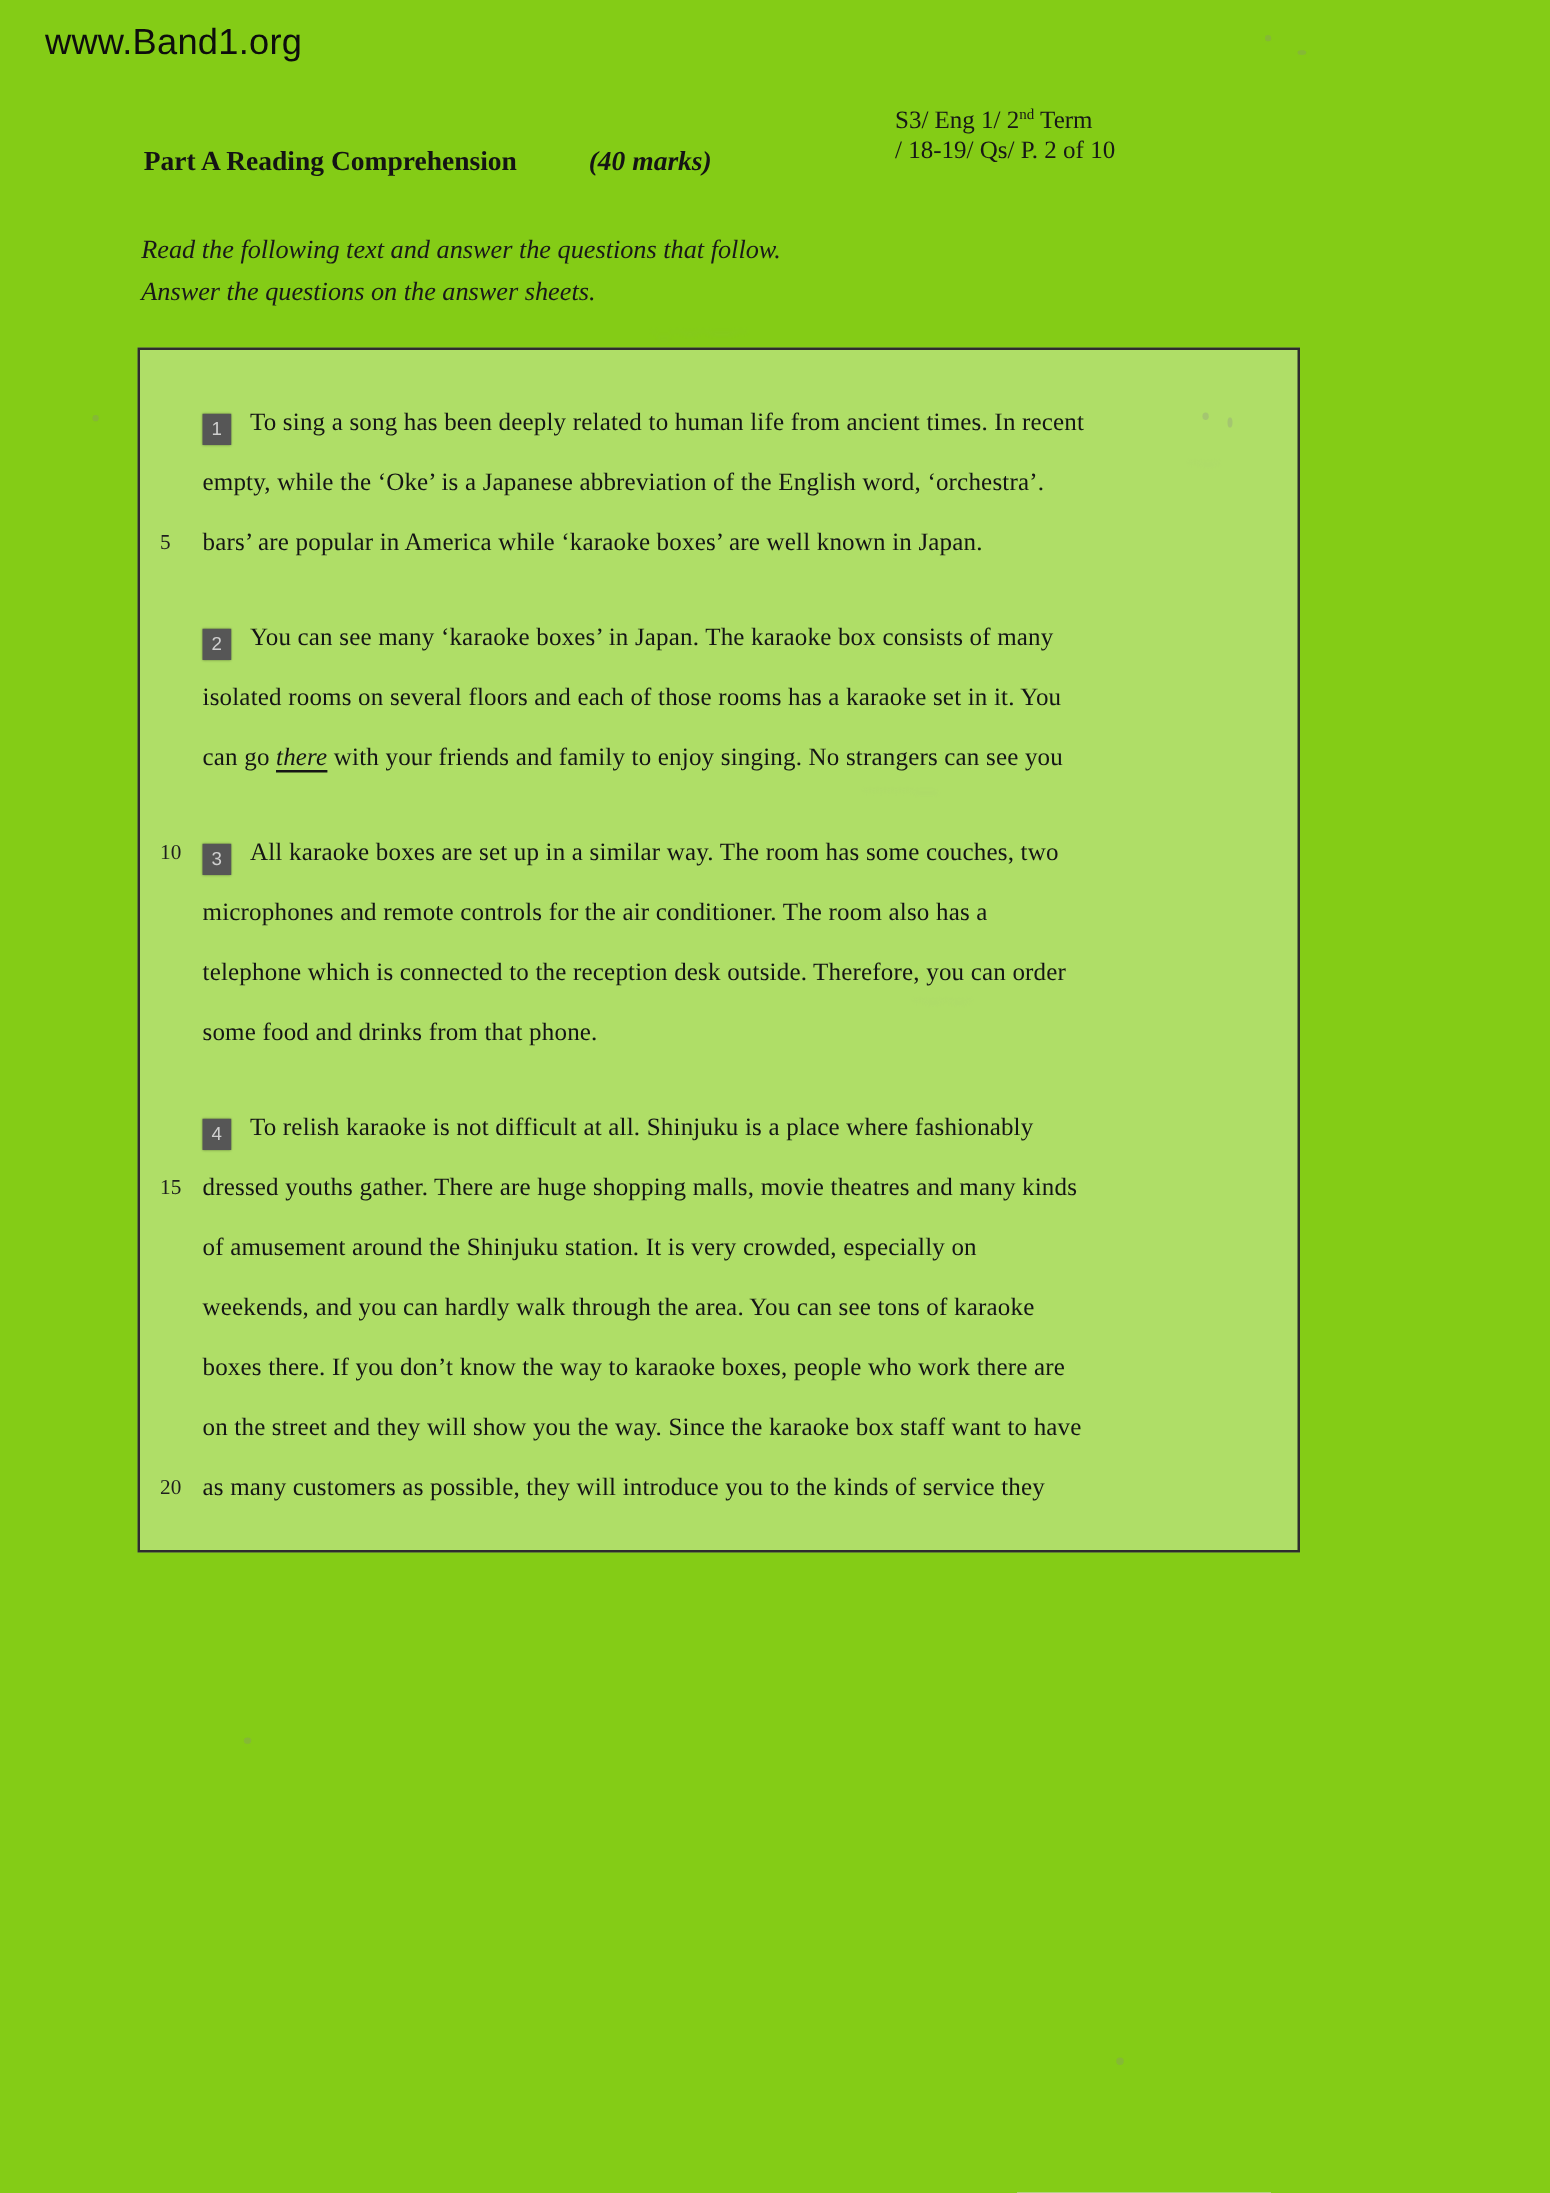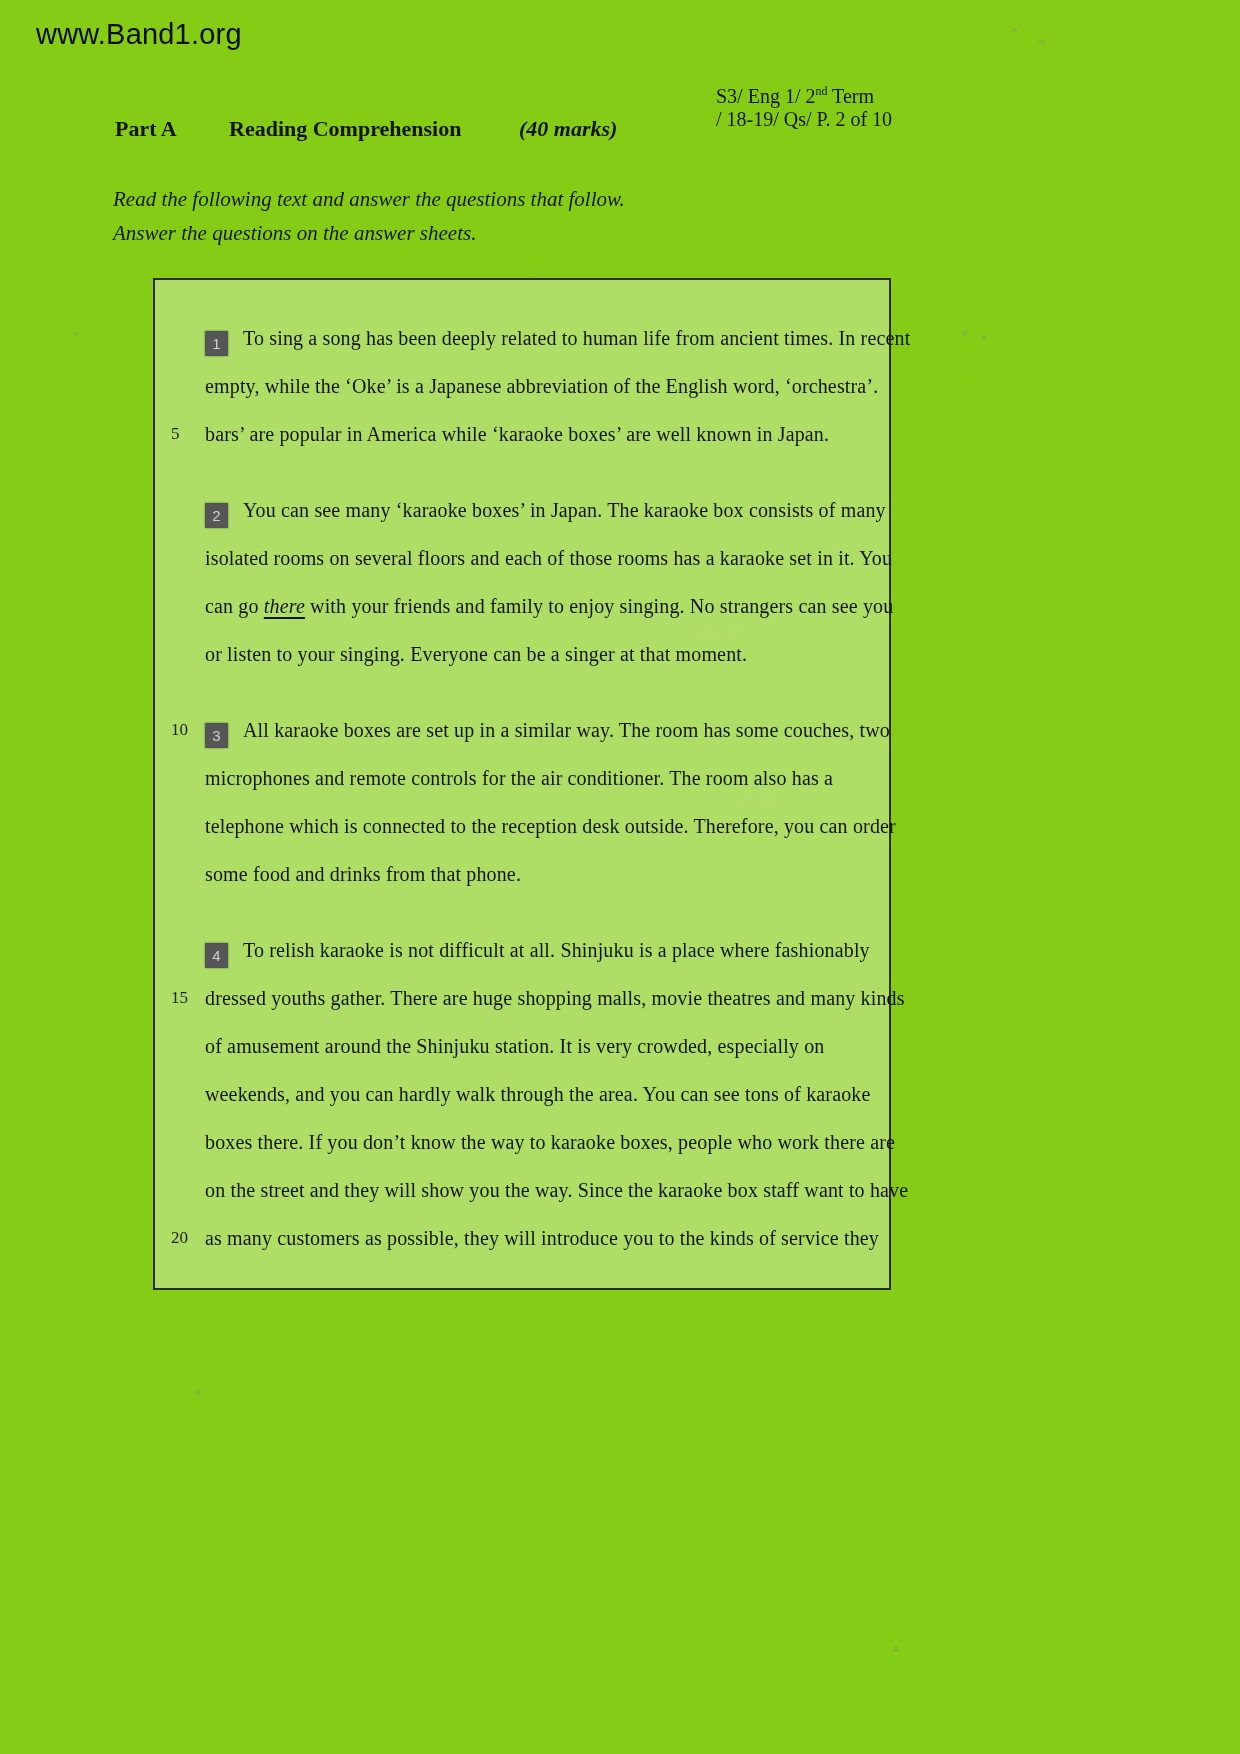--- a/index.html
+++ b/index.html
@@ -23,32 +23,31 @@
     position:absolute; left:668px; top:84px;
     display:flex; align-items:baseline;
     font-size:20px; color:#171717; white-space:nowrap;flex-direction:column;
   }
   .header-refs .page-ref { margin-left:48px; }
   .sup { font-size:12px; vertical-align:super; }
   .section-line {
     position:absolute; left:115px; top:116px;
     font-size:22px; font-weight:bold; color:#141414; white-space:nowrap;
   }
-  .section-line .sec-title { margin-left:48px; }
+  .section-line .sec-title { }
   .section-line .sec-marks { margin-left:52px; font-style:italic; }
   .instructions {
     position:absolute; left:113px; top:182px;
     font-style:italic; font-size:21px; line-height:34px; color:#191919;
   }
   .passage-box {
-    position:absolute; left:110px; top:278px; width:738px;
+    position:absolute; left:110px; top:278px; width:930px;
     border:2px solid #2d2d2d;
     padding:34px 20px 26px 0;
     background:rgba(255,255,255,0.35);
-    margin-left:43px;
   }
   .paragraph { margin-bottom:28px; }
   .paragraph:last-child { margin-bottom:0; }
   .pline { display:flex; line-height:48px; font-size:20px; color:#151515; }
   .gutter {
     flex:0 0 50px; padding-left:16px;
     font-size:17px; color:#1e1e1e; line-height:48px;
   }
   .ltext { flex:1; white-space:nowrap; letter-spacing:0.15px; }
   .pmarker {
@@ -115,24 +114,20 @@
           <span class="ltext"><span class="pmarker">2</span>You can see many ‘karaoke boxes’ in Japan. The karaoke box consists of many</span>
         </div>
         <div class="pline">
           <span class="gutter"></span>
           <span class="ltext">isolated rooms on several floors and each of those rooms has a karaoke set in it. You</span>
         </div>
         <div class="pline">
           <span class="gutter"></span>
           <span class="ltext">can go <span class="uline">there</span> with your friends and family to enjoy singing. No strangers can see you</span>
         </div>
-        <div class="pline">
-          <span class="gutter"></span>
-          <span class="ltext">or listen to your singing. Everyone can be a singer at that moment.</span>
-        </div>
       </div>
       <div class="paragraph">
         <div class="pline">
           <span class="gutter">10</span>
           <span class="ltext"><span class="pmarker">3</span>All karaoke boxes are set up in a similar way. The room has some couches, two</span>
         </div>
         <div class="pline">
           <span class="gutter"></span>
           <span class="ltext">microphones and remote controls for the air conditioner. The room also has a</span>
         </div>

